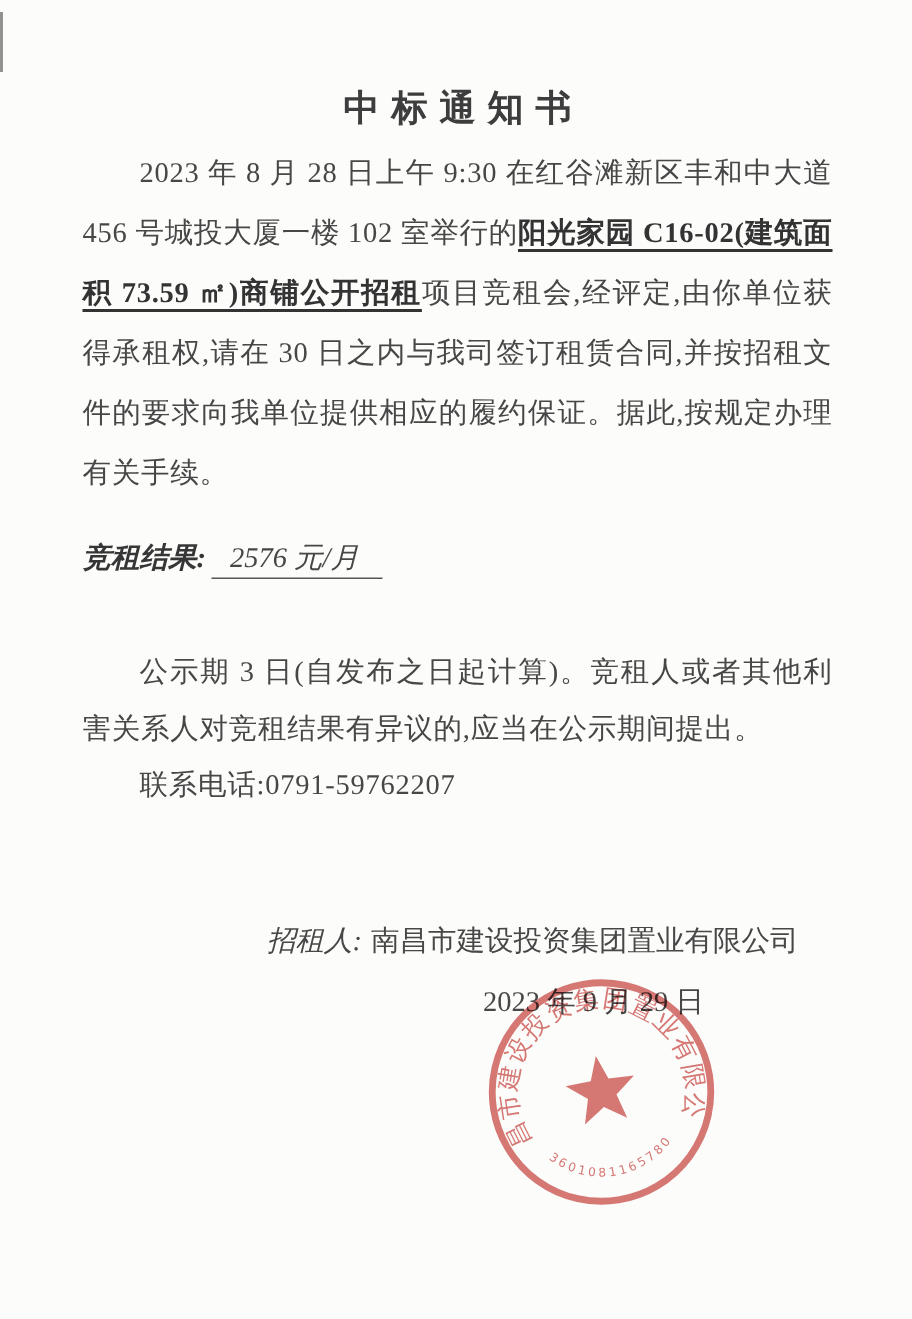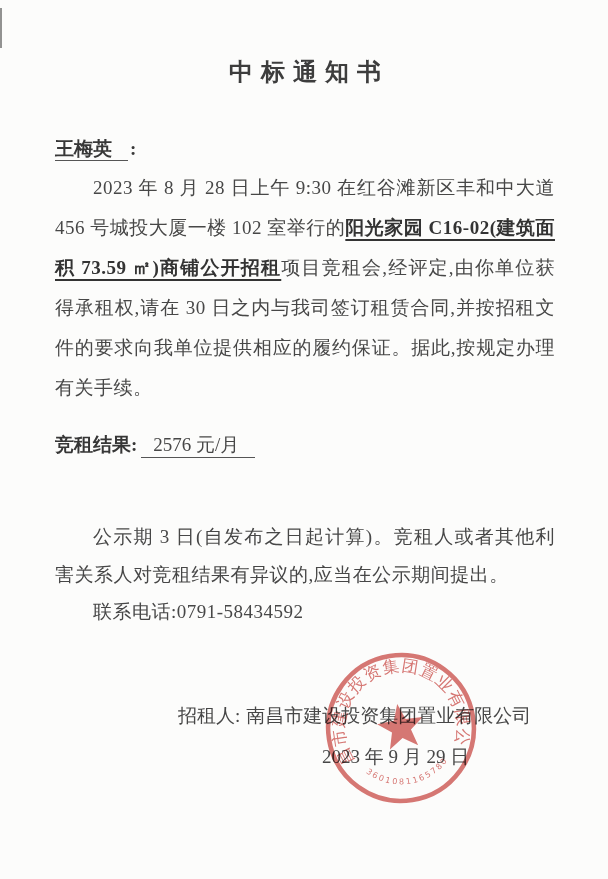--- a/index.html
+++ b/index.html
@@ -55,74 +55,72 @@
   .highlight-seg {
     font-weight: 700;
     color: #333;
     text-decoration: underline;
     text-underline-offset: 5px;
     text-decoration-thickness: 1.5px;
   }
   .result-line {
     margin-top: 24px;
     line-height: 26px;
+    font-style: italic;
   }
   .result-label { font-weight: 700; color: #363636; }
   .result-value {
     border-bottom: 1.5px solid #555;
     padding: 0 16px 2px 12px;
     margin-left: 4px;
   }
   .notice-block {
-    margin-top: 60px;
+    margin-top: 44px;
     line-height: 37.6px;
     letter-spacing: .5px;
   }
   .publicity-para {
     margin: 0;
     text-align: justify;
     text-justify: inter-character;
     text-indent: 2em;
   }
   .supervisor-line, .phone-line { padding-left: 2em; }
   .closing-block { margin-top: 72px; line-height: 26px; }
   .lessor-line { margin-left: 123px; }
-  .lessor-label { margin-right: 6px; }
+  .lessor-label { margin-right: 6px; font-style: italic; }
   .date-line { margin-top: 15px; margin-left: 267px; line-height: 26px; }
   .company-seal {
     position: absolute;
     left: 315px; top: 642px;
     width: 172px; height: 172px;
     mix-blend-mode: multiply;
     opacity: .82;
     pointer-events: none;
   }
 </style>
 </head>
 <body>
 
 <div class="page">
 
   <div class="scan-artifact"></div>
 
   <h1 class="doc-title">中标通知书</h1>
 
-  <div class="addressee-line">
-    <span class="addressee-name">王梅英</span><span class="addressee-colon">:</span>
-  </div>
 
   <p class="body-para"><span>2023 年 8 月 28 日上午 9:30 在红谷滩新区丰和中大道 456 号城投大厦一楼 102 室举行的</span><span class="highlight-seg">阳光家园 C16-02(建筑面积 73.59 ㎡)商铺公开招租</span><span>项目竞租会,经评定,由你单位获得承租权,请在 30 日之内与我司签订租赁合同,并按招租文件的要求向我单位提供相应的履约保证。据此,按规定办理有关手续。</span></p>
 
   <div class="result-line">
     <span class="result-label">竞租结果:</span><span class="result-value">2576 元/月</span>
   </div>
 
   <div class="notice-block">
     <p class="publicity-para">公示期 3 日(自发布之日起计算)。竞租人或者其他利害关系人对竞租结果有异议的,应当在公示期间提出。</p>
-    <div class="phone-line">联系电话:0791-58434592</div>
+    <div class="phone-line">联系电话:0791-59762207</div>
   </div>
 
   <div class="closing-block">
     <div class="lessor-line">
       <span class="lessor-label">招租人:</span><span>南昌市建设投资集团置业有限公司</span>
     </div>
     <div class="date-line">2023 年 9 月 29 日</div>
   </div>
 
   <svg class="company-seal" viewBox="0 0 170 170" xmlns="http://www.w3.org/2000/svg">

